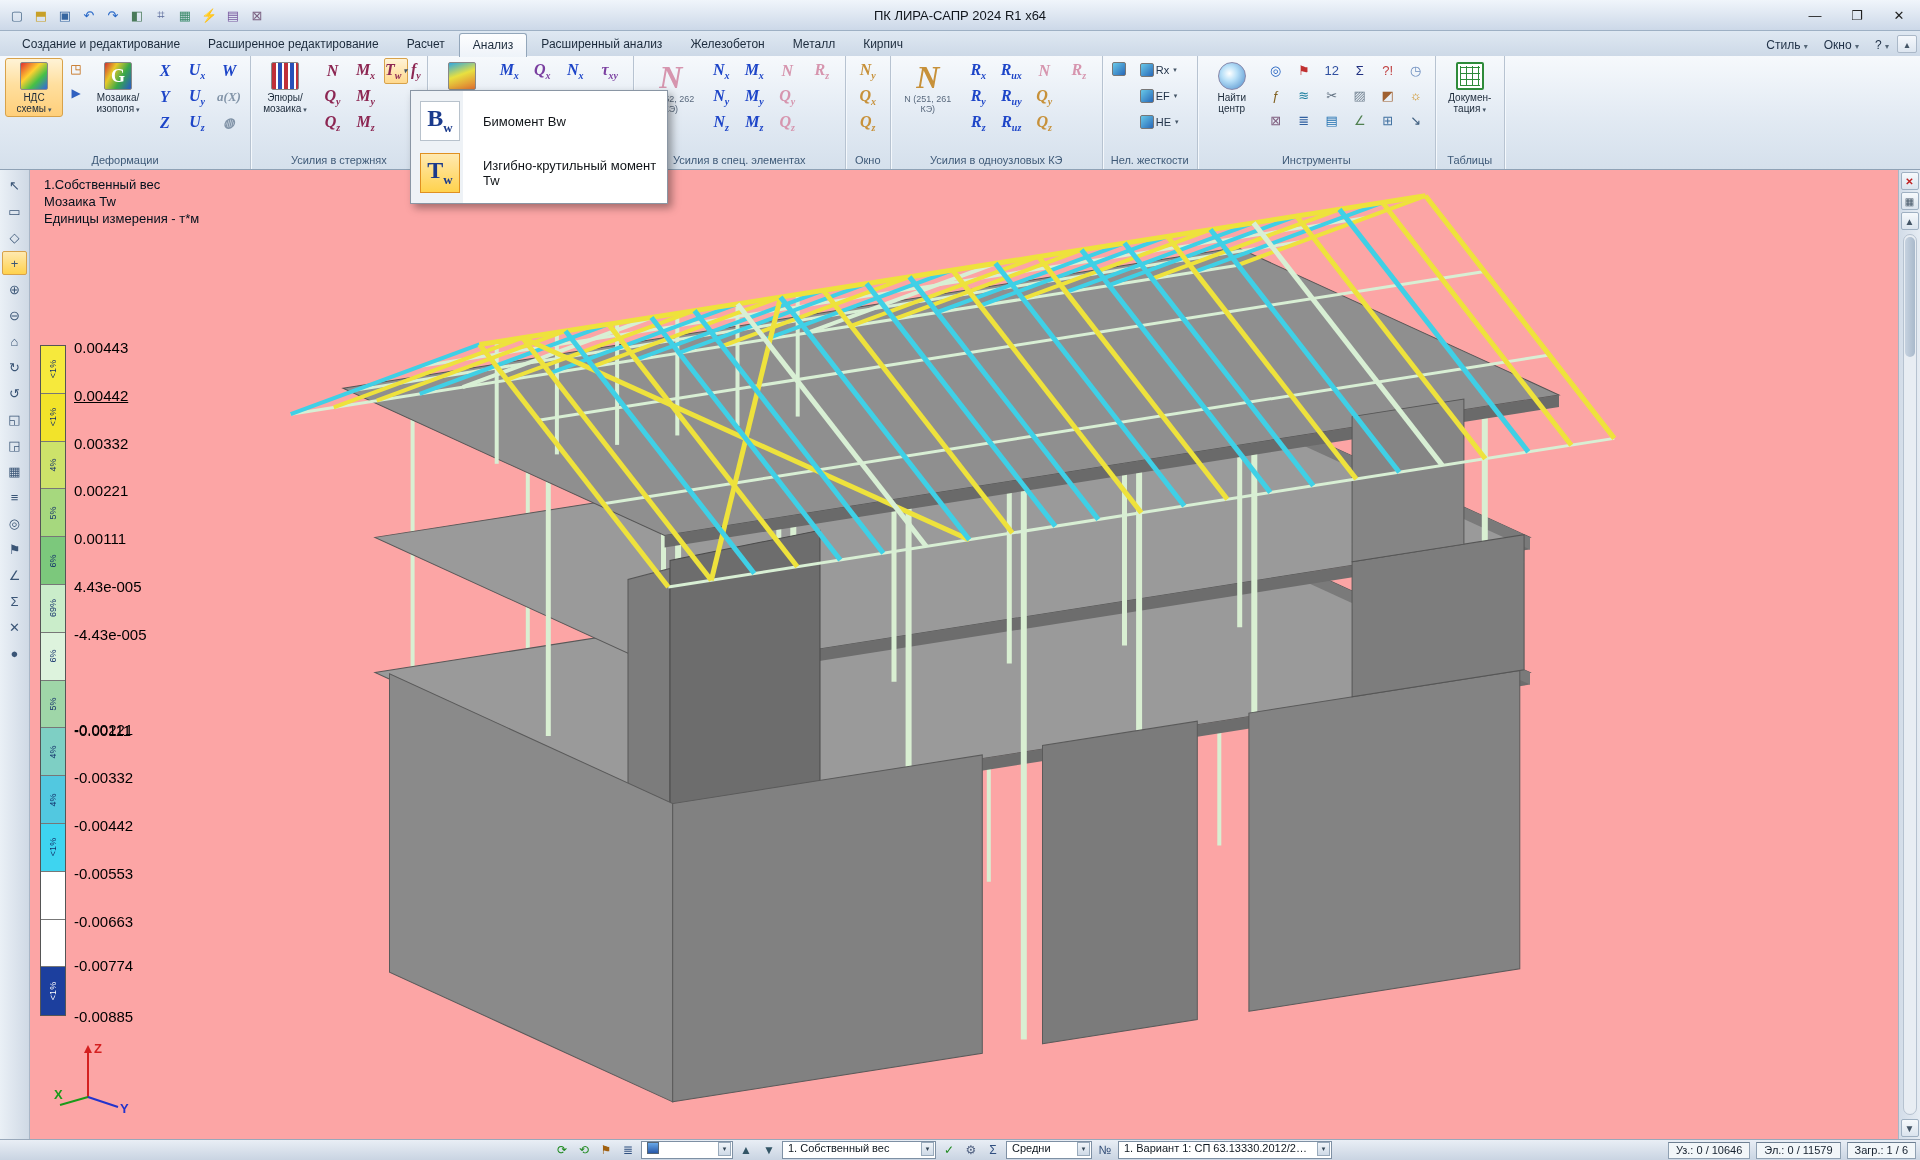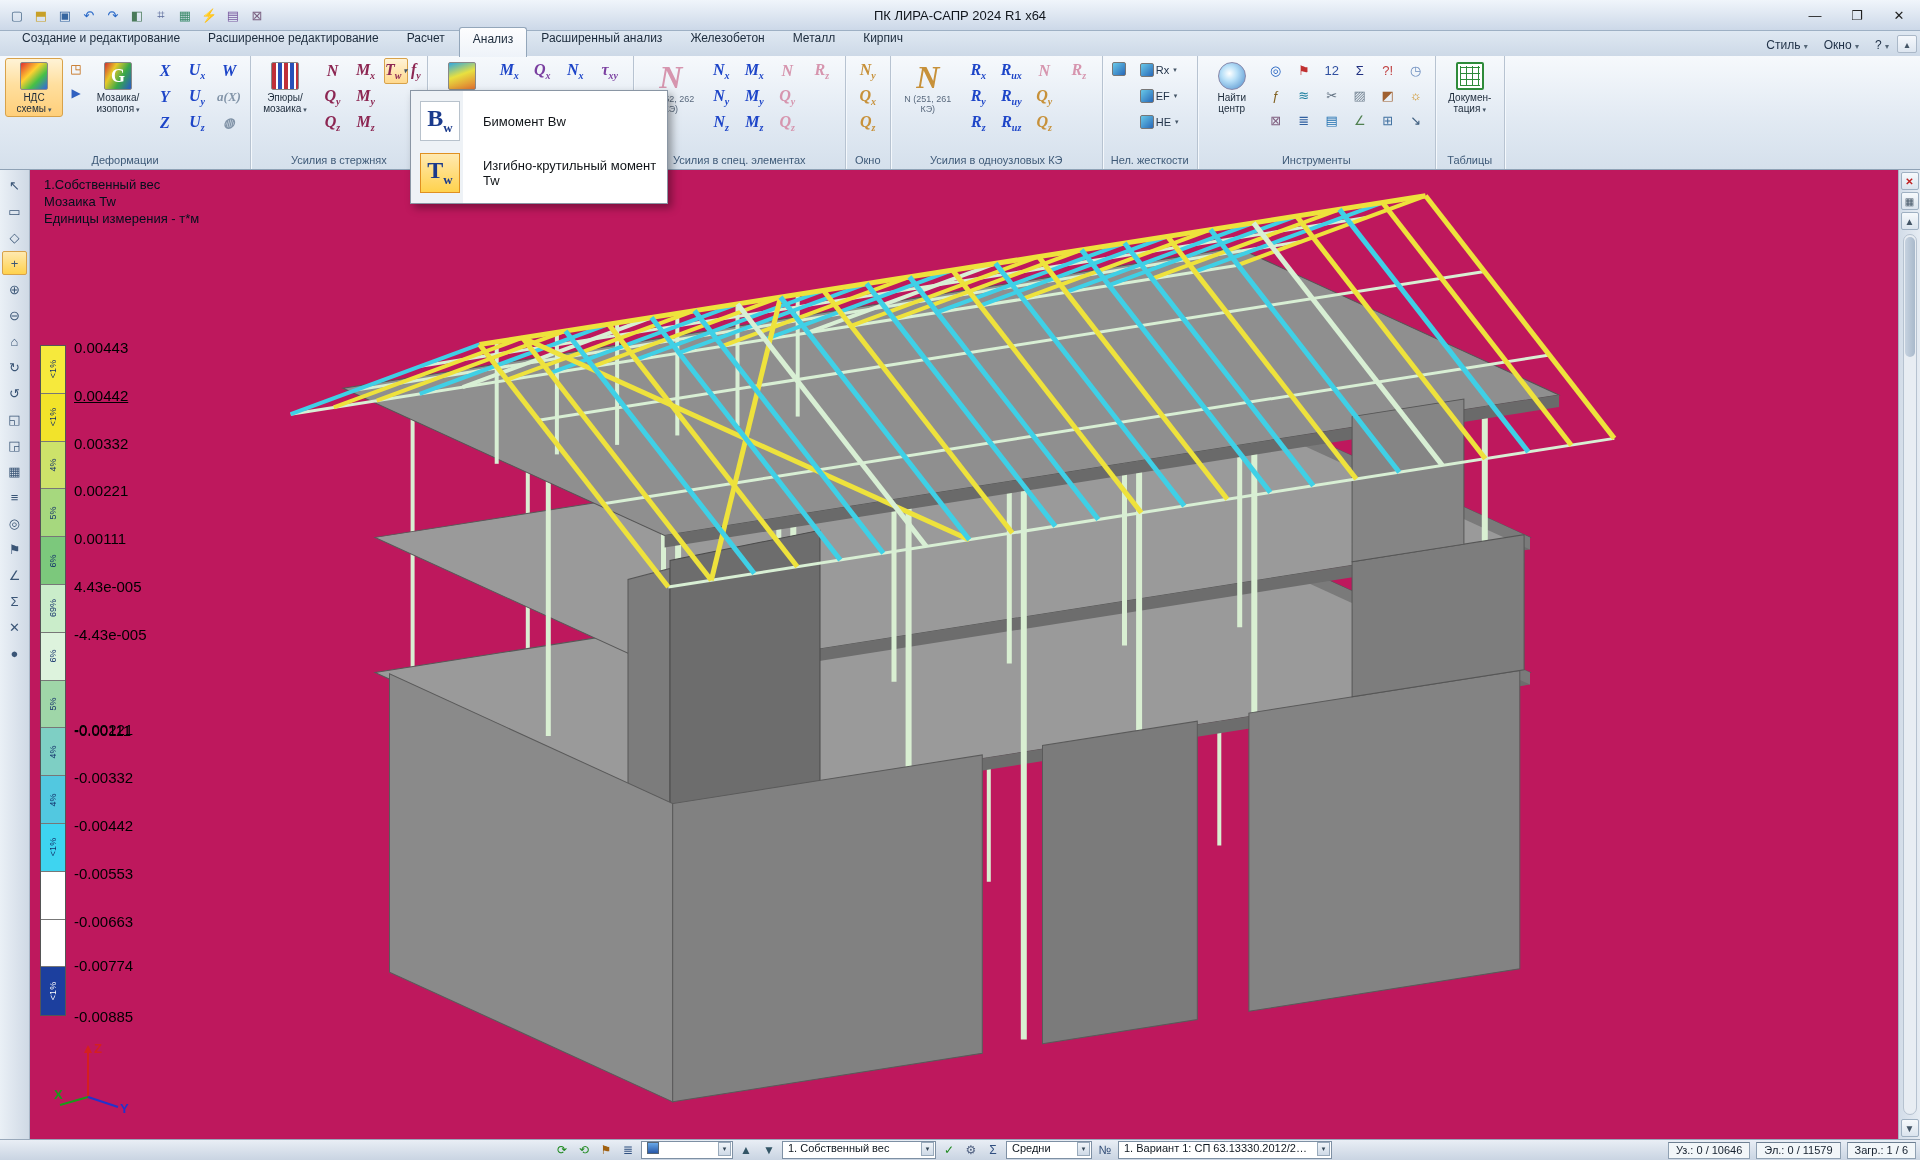--- a/index.html
+++ b/index.html
@@ -10,21 +10,21 @@
 .titlebar{height:31px;flex:0 0 31px;display:flex;align-items:center;background:linear-gradient(#f0f5fb,#ccd8e8);border-bottom:1px solid #9eb0c4;position:relative}
 .qat{display:flex;gap:2px;padding-left:6px;z-index:2}
 .qbtn{width:22px;height:22px;display:flex;align-items:center;justify-content:center;font-size:13px;color:#35506e;border:1px solid transparent;border-radius:3px}
 .qbtn:nth-child(1){color:#4a6a8a}
 .apptitle{position:absolute;left:0;right:0;text-align:center;font-size:13px;color:#10151c}
 .winbtns{margin-left:auto;display:flex;z-index:2}
 .winbtn{width:42px;height:30px;display:flex;align-items:center;justify-content:center;font-size:13px;color:#222}
 
 
 .tabrow{height:25px;flex:0 0 25px;display:flex;align-items:flex-end;background:linear-gradient(#dfe8f2,#cdd9e7);padding-left:8px}
-.tab{padding:4px 13px 11px;font-size:12px;color:#1c2b3c;border:1px solid transparent;border-bottom:none;white-space:nowrap}
+.tab{padding:4px 13px 5px;font-size:12px;color:#1c2b3c;border:1px solid transparent;border-bottom:none;white-space:nowrap}
 .tab.active{background:linear-gradient(#fdfdfe,#eef3f9);border-color:#93a6ba;border-radius:3px 3px 0 0;position:relative;top:1px}
 .tabspacer{flex:1}
 .tabmenu{padding:4px 8px;font-size:12px;color:#23344a;white-space:nowrap}
 .tabmenu .ca{font-size:8px;color:#567}
 .tabmini{width:20px;height:18px;display:flex;align-items:center;justify-content:center;font-size:10px;color:#456;border:1px solid #aab8c8;border-radius:2px;background:linear-gradient(#f5f8fc,#dde6f0);margin:0 3px 3px 0}
 
 
 .ribbon{height:114px;flex:0 0 114px;display:flex;align-items:stretch;background:linear-gradient(#f6f9fc,#e2eaf3 55%,#d5e0ec);border-bottom:1px solid #8fa2b6;overflow:hidden}
 .rgroup{display:flex;flex-direction:column;border-right:1px solid #b7c3d1;box-shadow:1px 0 0 #f4f8fc}
 .rg-body{flex:1;display:flex;align-items:flex-start;gap:2px;padding:2px 5px 0}
@@ -71,21 +71,21 @@
 .micon{width:40px;height:40px;flex:0 0 40px;background:#fff;border:1px solid #b8c2cc;display:flex;align-items:flex-end;justify-content:center;font:bold 24px "Liberation Serif",serif;color:#1a3a8c;padding-bottom:4px}
 .micon sub{font-size:13px}
 .micon.hl{background:linear-gradient(#ffe9b0,#ffd24d);border:1px solid #e09020}
 .mlabel{font-size:13px;color:#101418}
 
 
 .main{flex:1;display:flex;min-height:0}
 .ltools{width:30px;flex:0 0 30px;background:linear-gradient(to right,#eaf0f6,#cfd9e5);border-right:1px solid #a8b6c6;display:flex;flex-direction:column;align-items:center;padding-top:3px;gap:2px}
 .ltb{width:25px;height:24px;display:flex;align-items:center;justify-content:center;font-size:13px;color:#3a5576;border:1px solid transparent;border-radius:2px}
 .ltb.pressed{background:linear-gradient(#ffe9b0,#ffd24d);border-color:#d8a24a}
-.canvas{flex:1;position:relative;background:#be185d;overflow:hidden}
+.canvas{flex:1;position:relative;background:#fca5a5;overflow:hidden}
 #model-svg{position:absolute;inset:0;width:100%;height:100%}
 .info{position:absolute;left:14px;top:6px;font-size:13px;line-height:17px;color:#00101c}
 #legend{position:absolute;left:10px;top:175px;width:26px;border:1px solid #555}
 .lband{width:24px;height:47.8px;display:flex;align-items:center;justify-content:center;border-bottom:1px solid #777}
 .lband:last-child{border-bottom:none}
 .lpct{transform:rotate(-90deg);font-size:9px;color:#13306a;white-space:nowrap}
 #legend-values{position:absolute;left:44px;top:175px;width:110px;height:700px}
 .lval{position:absolute;font-size:15px;color:#000}
 #axes{position:absolute;left:22px;bottom:24px;width:80px;height:76px}
 .rscroll{width:22px;flex:0 0 22px;background:linear-gradient(to left,#e6ecf3,#d2dce8);border-left:1px solid #a8b6c6;display:flex;flex-direction:column;align-items:center;padding:2px 0;gap:2px}

